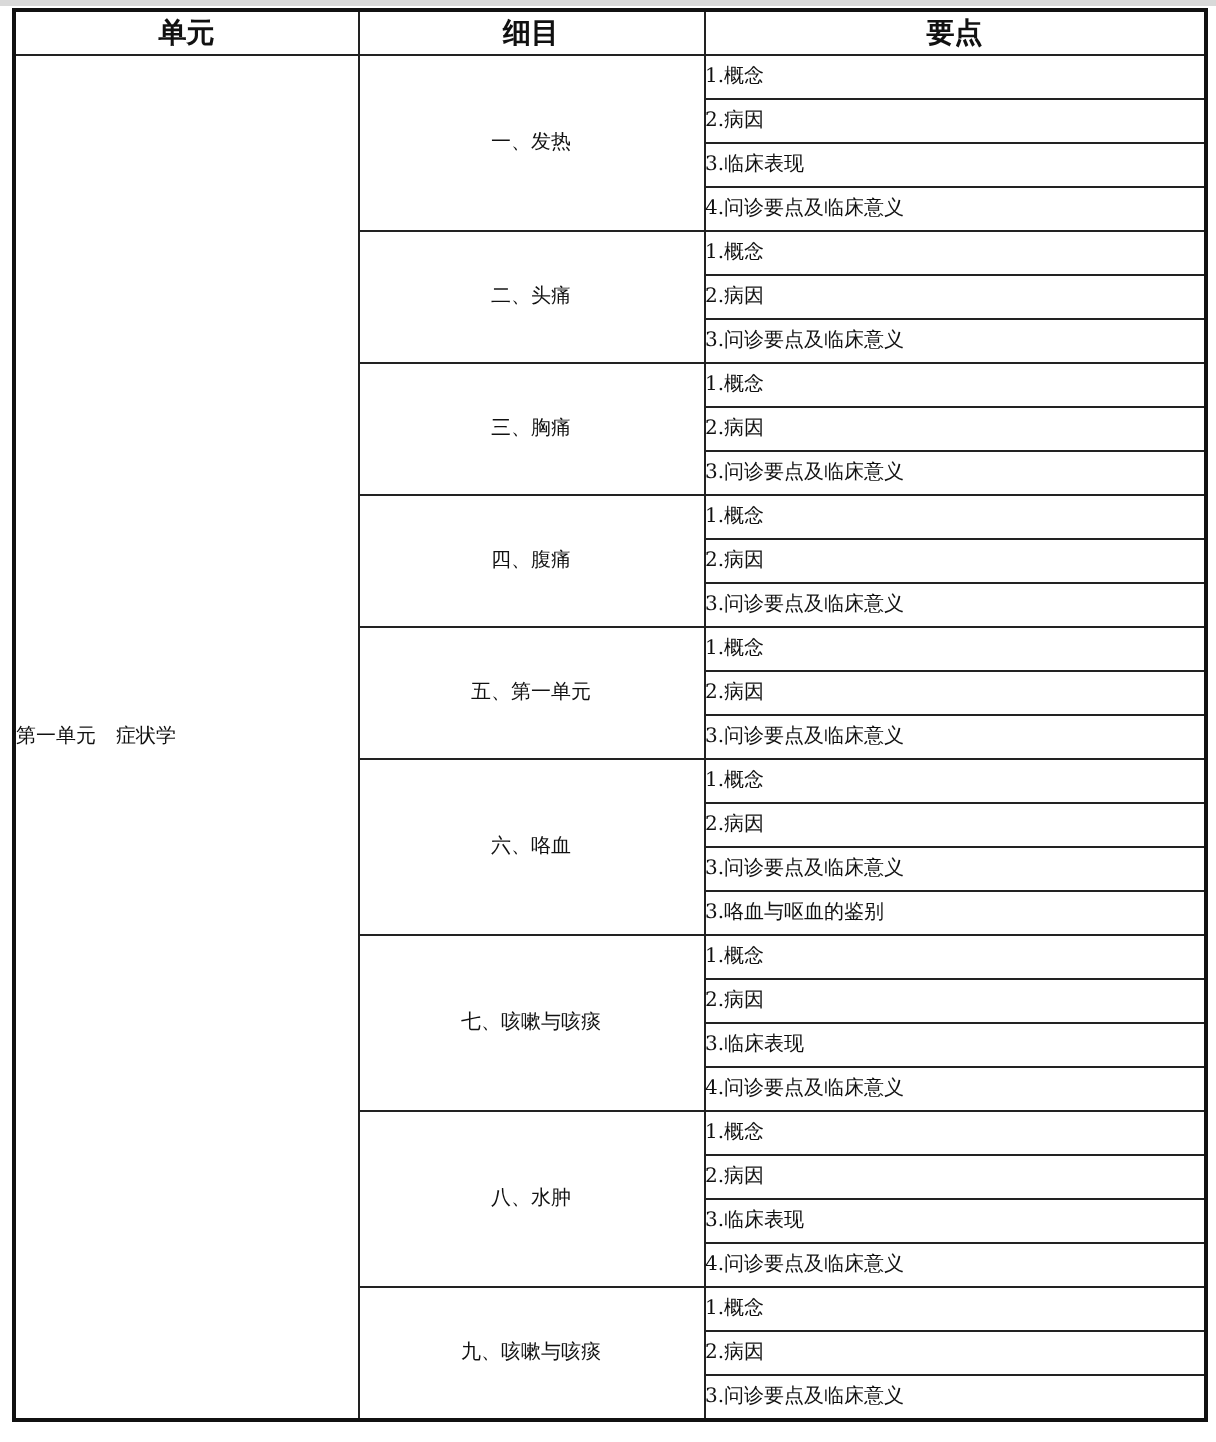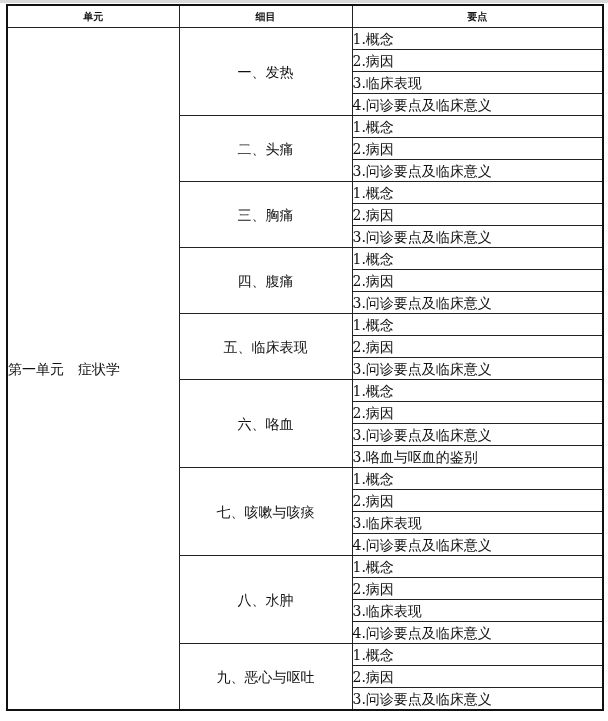--- a/index.html
+++ b/index.html
@@ -2,22 +2,22 @@
 <html><head>
 <meta charset="utf-8">
 <style>
   html, body { margin: 0; padding: 0; background: #ffffff; }
   body { width: 608px; height: 721px; position: relative; overflow: hidden;
          font-family: "DejaVu Serif", "Liberation Serif", serif; color: #111; }
   .topbar { position: absolute; left: 0; top: 0; width: 608px; height: 3px; background: #d9d9d9; }
   table.syl { position: absolute; left: 6px; top: 4px; width: 596px;
               border-collapse: collapse; table-layout: fixed;
               border-top: 2px solid #111; border-left: 2px solid #111; border-right: 2px solid #111; border-bottom: 2px solid #111; }
-  table.syl th, table.syl td { border: 1px solid #222; padding: 0; font-size: 14px; line-height: 12px; }
-  table.syl th { height: 21px; font-weight: bold; text-align: center; font-family: "DejaVu Sans", "Liberation Sans", sans-serif; font-size: 10px; }
+  table.syl th, table.syl td { border: 1px solid #222; padding: 0; font-size: 10px; line-height: 12px; }
+  table.syl th { height: 21px; font-weight: bold; text-align: center; font-family: "DejaVu Sans", "Liberation Sans", sans-serif; font-size: 14px; }
   td.unit { vertical-align: middle; padding-left: 6px; }
   td.item { vertical-align: middle; padding-left: 6px; text-align: center; }
   td.point { height: 21px; padding-left: 4px; vertical-align: middle; white-space: nowrap; }
   col.c1 { width: 172px; }
   col.c2 { width: 173px; }
   col.c3 { width: 251px; }
 </style>
 </head>
 <body>
 
@@ -75,21 +75,21 @@
         <td class="item" rowspan="3">四、腹痛</td>
         <td class="point">1.概念</td>
       </tr>
       <tr>
         <td class="point">2.病因</td>
       </tr>
       <tr>
         <td class="point">3.问诊要点及临床意义</td>
       </tr>
       <tr>
-        <td class="item" rowspan="3">五、临床表现</td>
+        <td class="item" rowspan="3">五、第一单元</td>
         <td class="point">1.概念</td>
       </tr>
       <tr>
         <td class="point">2.病因</td>
       </tr>
       <tr>
         <td class="point">3.问诊要点及临床意义</td>
       </tr>
       <tr>
         <td class="item" rowspan="4">六、咯血</td>
@@ -124,21 +124,21 @@
       <tr>
         <td class="point">2.病因</td>
       </tr>
       <tr>
         <td class="point">3.临床表现</td>
       </tr>
       <tr>
         <td class="point">4.问诊要点及临床意义</td>
       </tr>
       <tr>
-        <td class="item" rowspan="3">九、恶心与呕吐</td>
+        <td class="item" rowspan="3">九、咳嗽与咳痰</td>
         <td class="point">1.概念</td>
       </tr>
       <tr>
         <td class="point">2.病因</td>
       </tr>
       <tr>
         <td class="point">3.问诊要点及临床意义</td>
       </tr>
     </tbody>
 </table>

